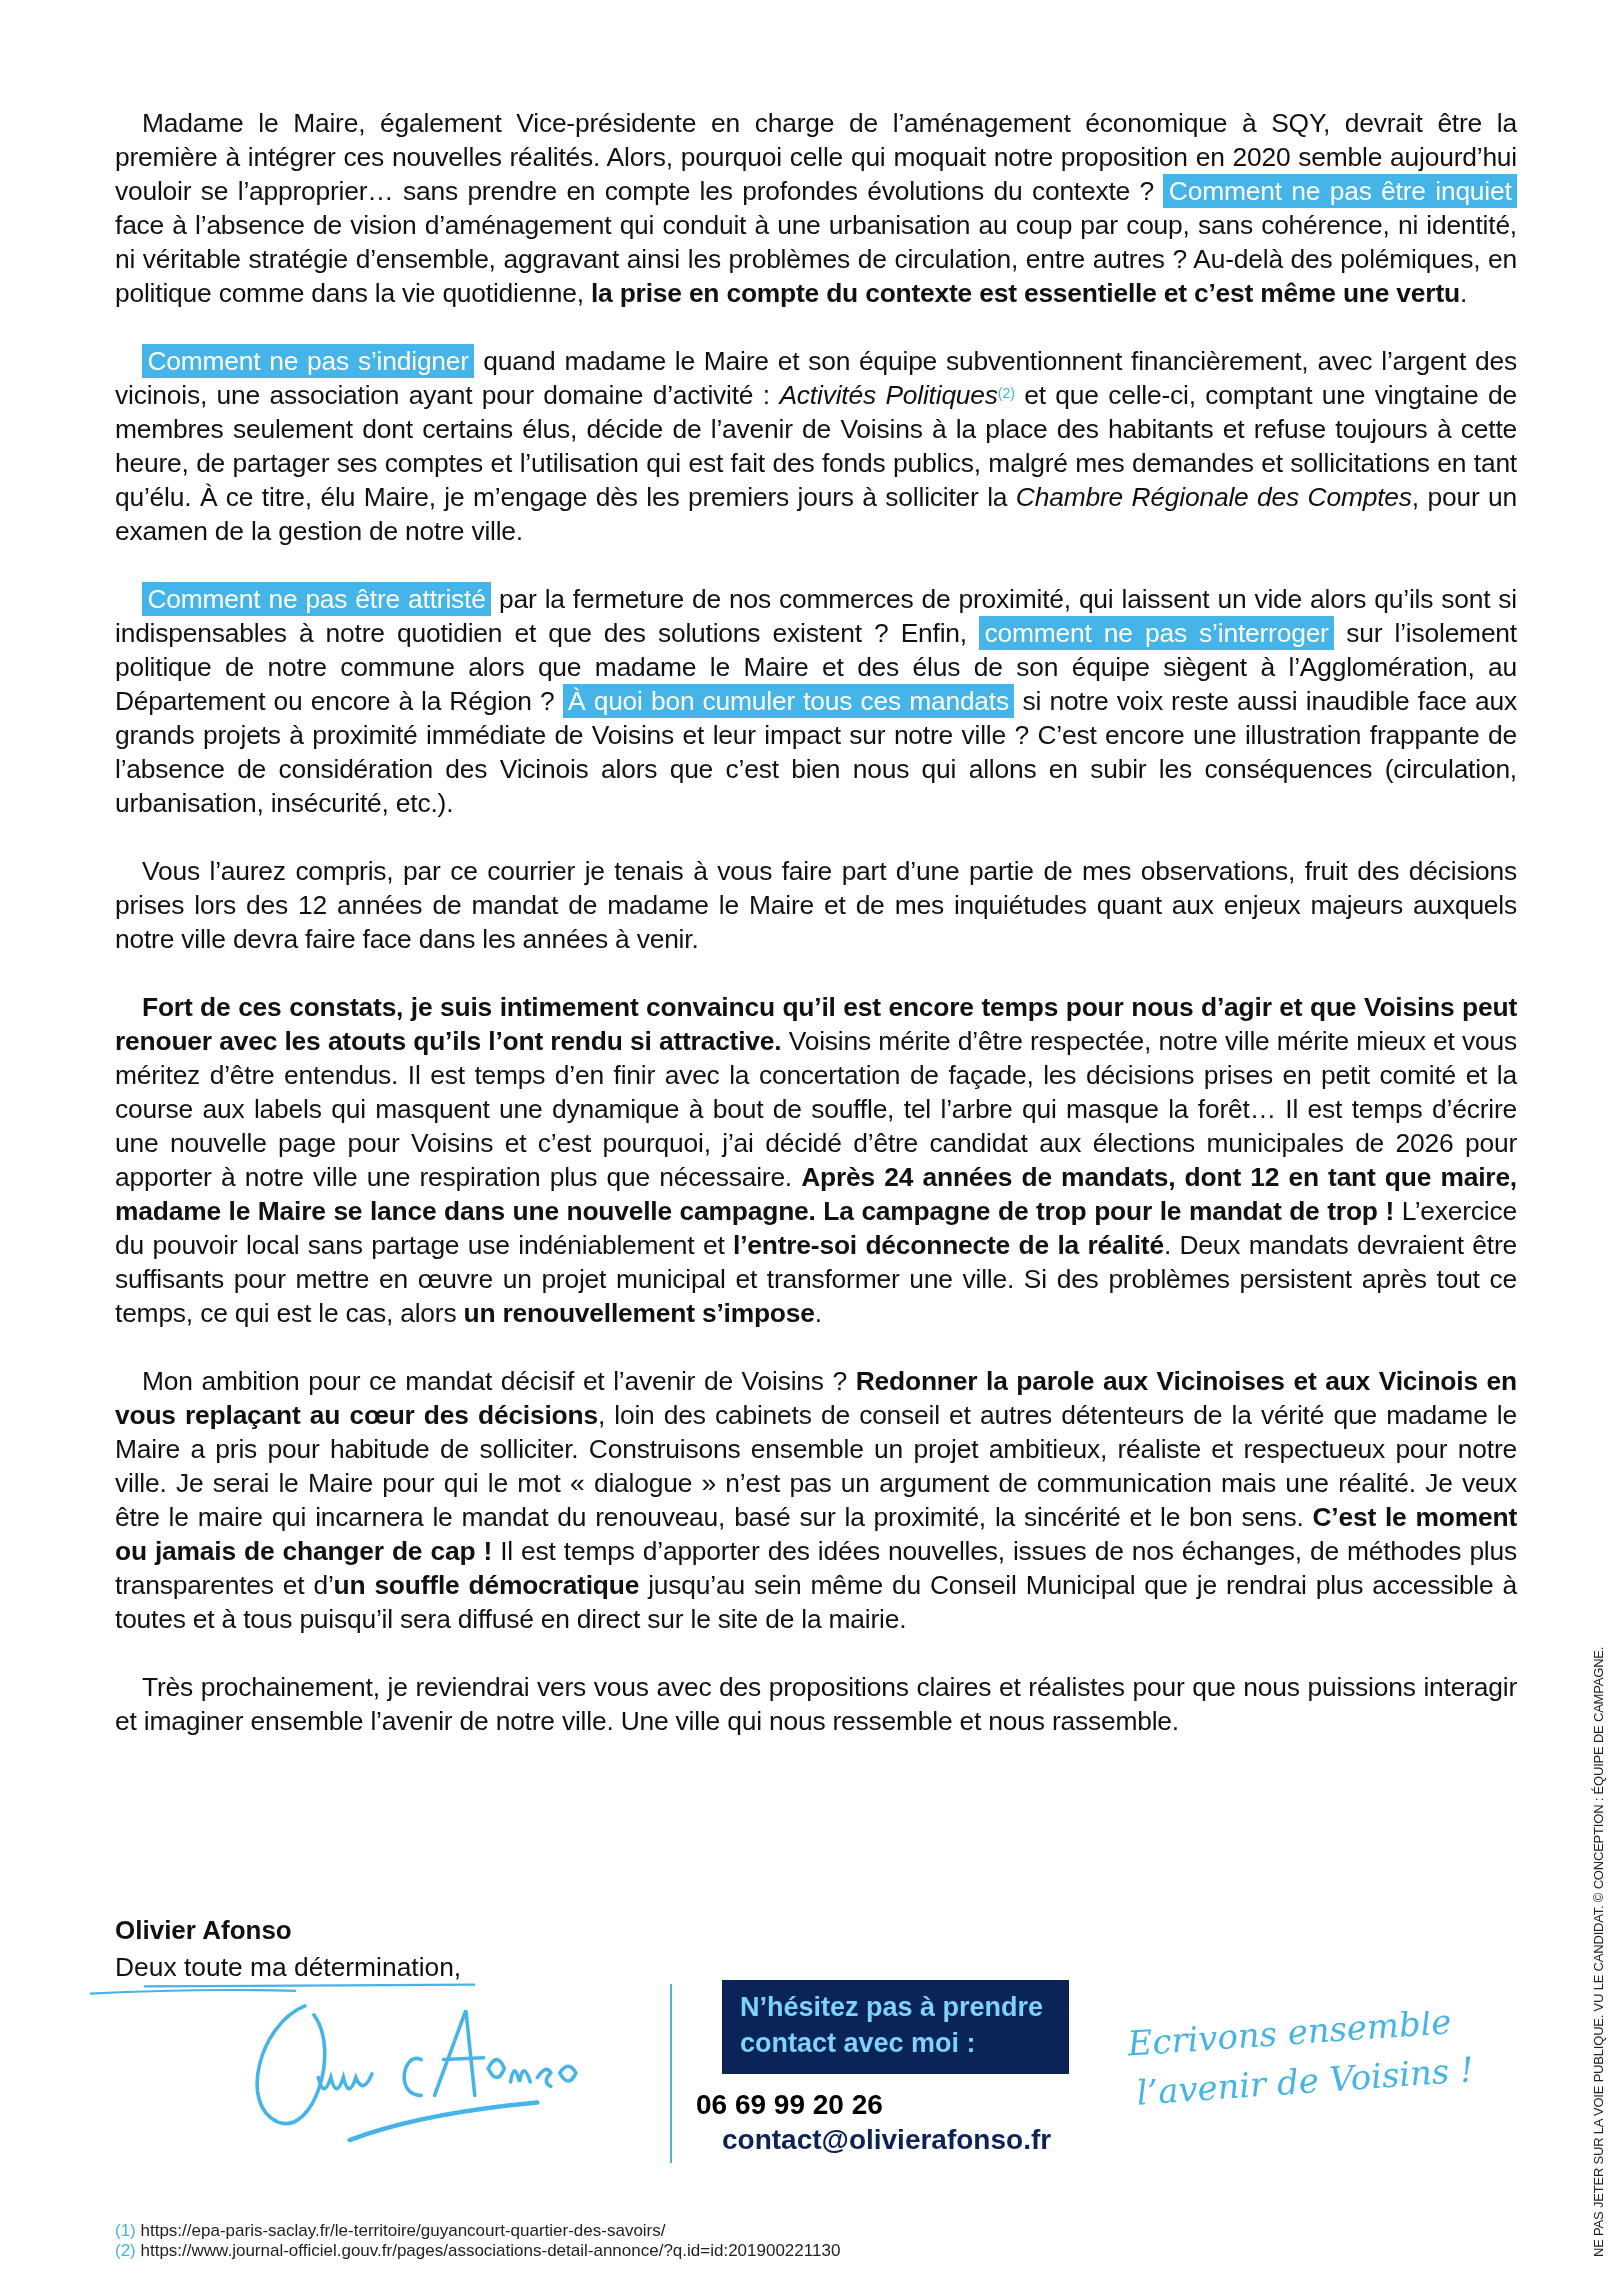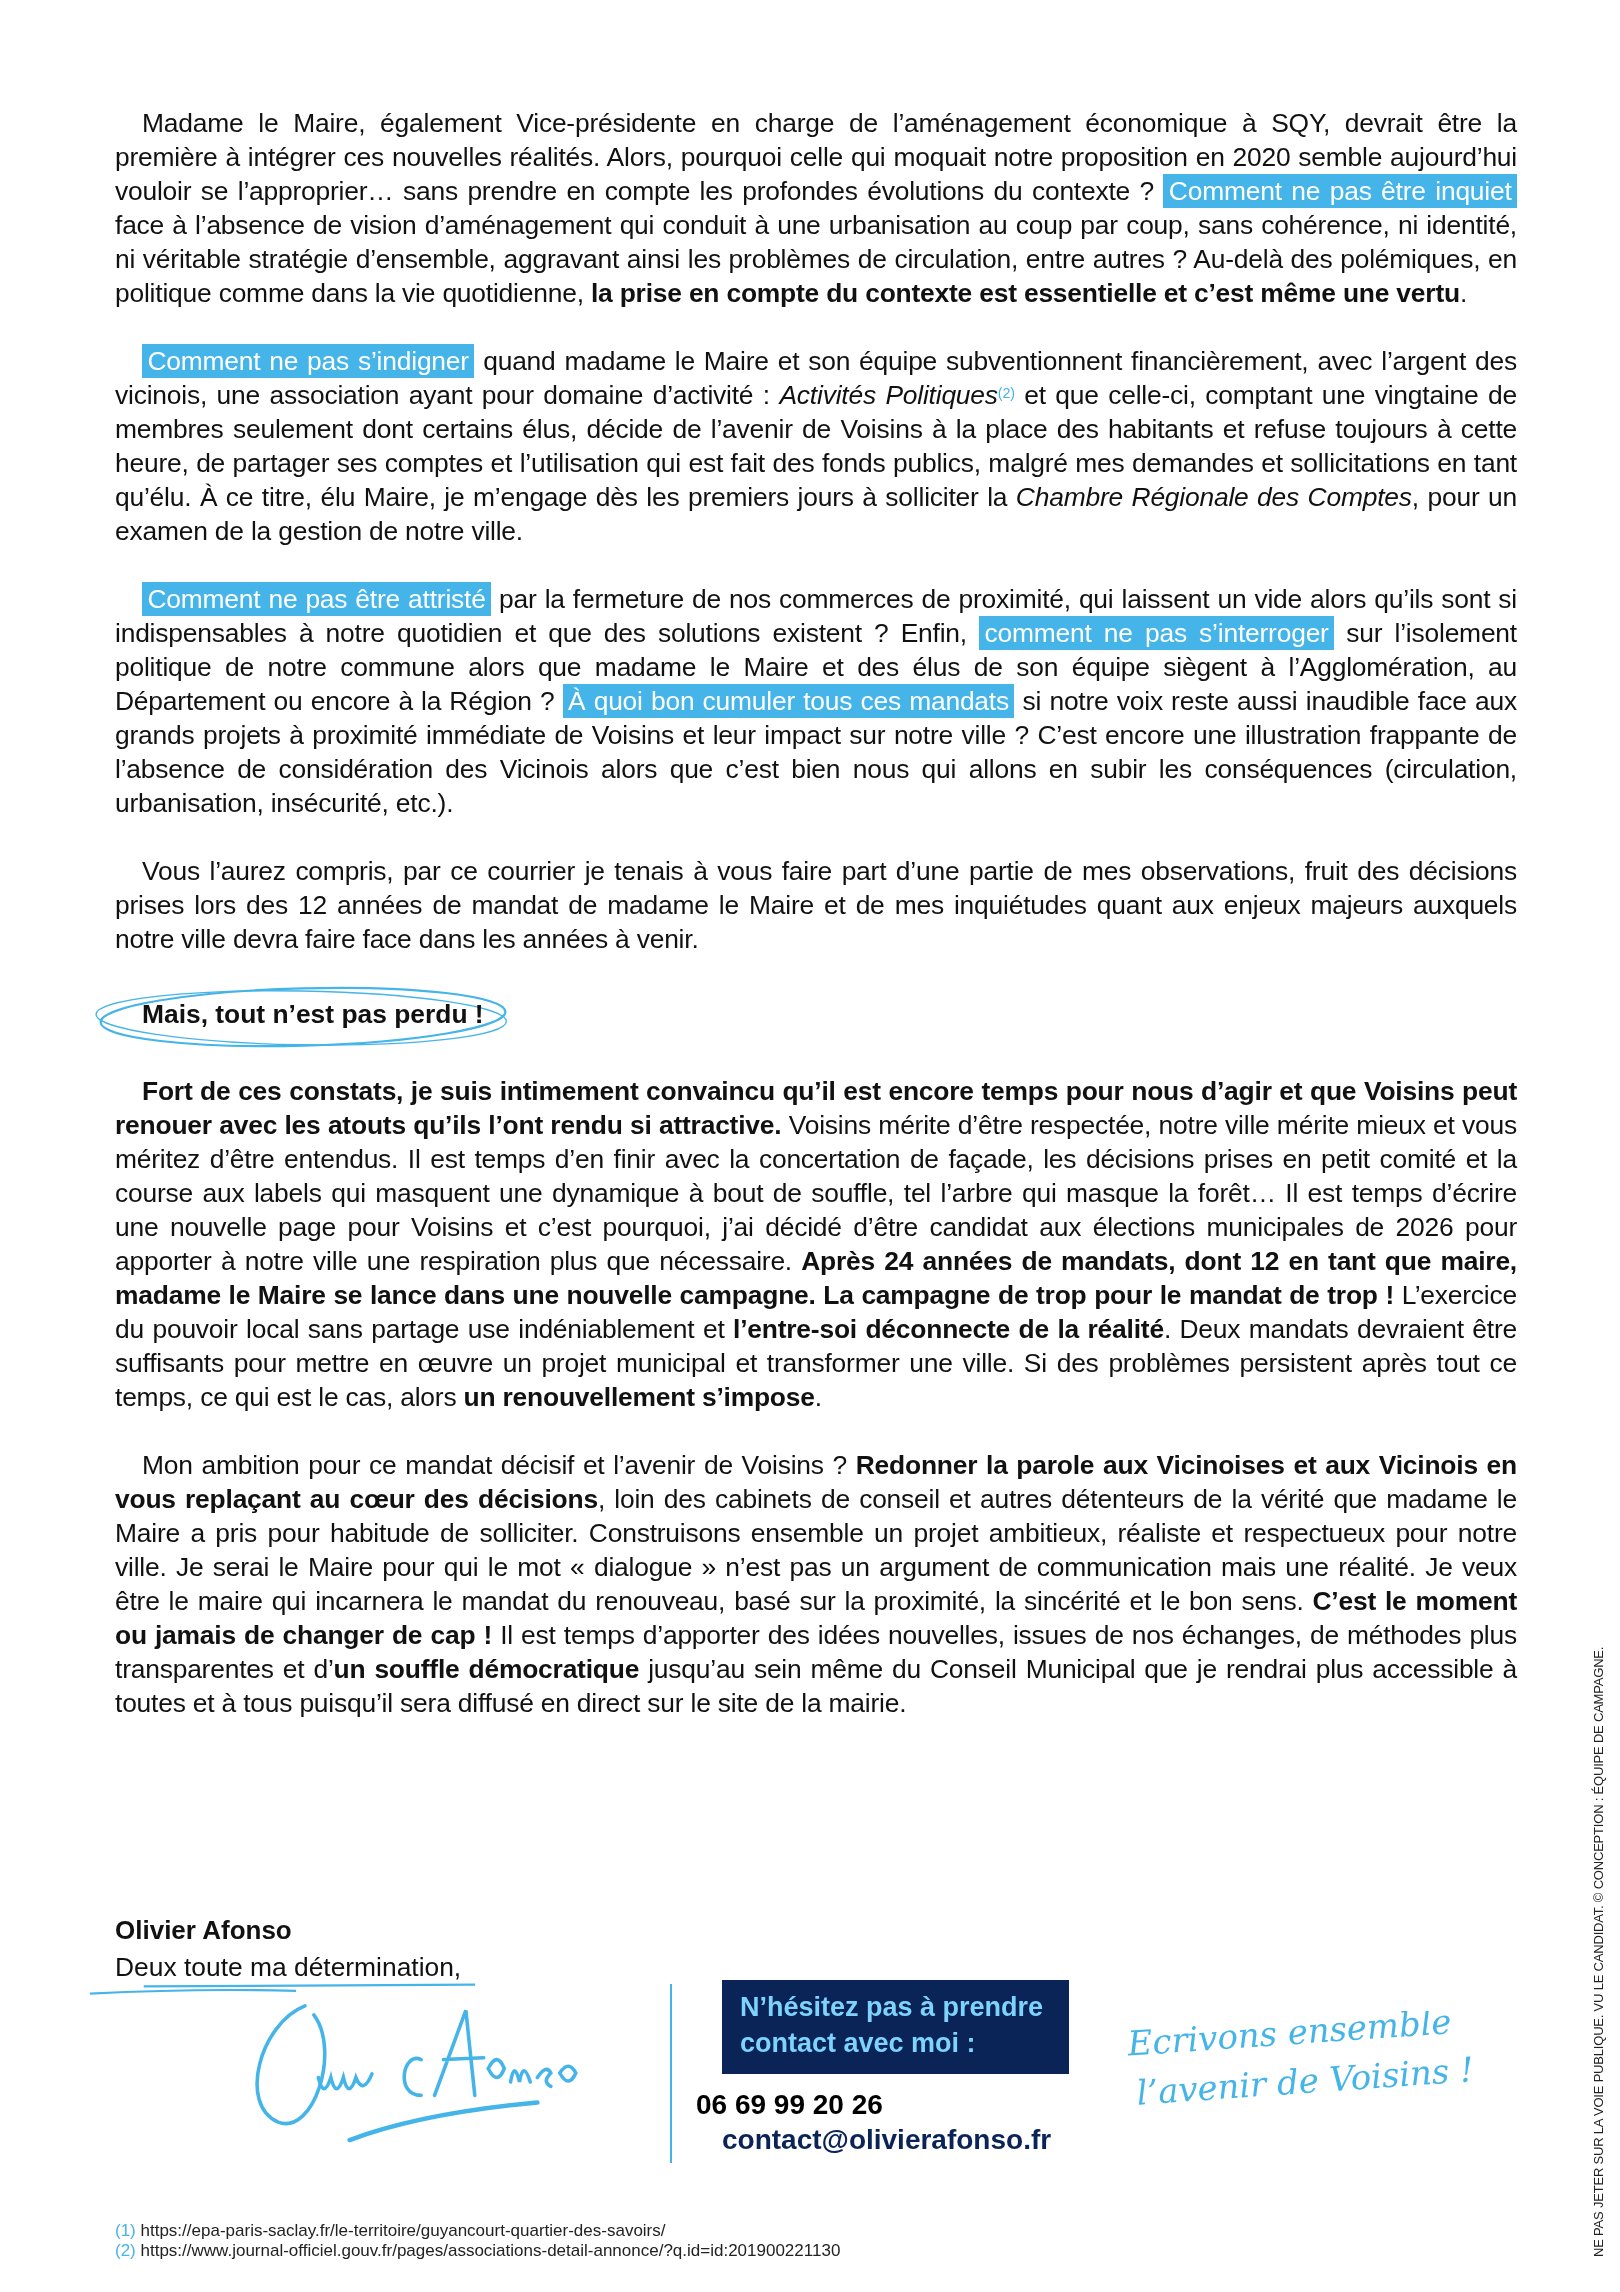--- a/index.html
+++ b/index.html
@@ -32,32 +32,26 @@
 <div class="page">
 
   <p class="para"><span>Madame le Maire, également Vice-présidente en charge de l’aménagement économique à SQY, devrait être la première à intégrer ces nouvelles réalités. Alors, pourquoi celle qui moquait notre proposition en 2020 semble aujourd’hui vouloir se l’approprier… sans prendre en compte les profondes évolutions du contexte ? </span><span class="hl">Comment ne pas être inquiet</span><span> face à l’absence de vision d’aménagement qui conduit à une urbanisation au coup par coup, sans cohérence, ni identité, ni véritable stratégie d’ensemble, aggravant ainsi les problèmes de circulation, entre autres ? Au-delà des polémiques, en politique comme dans la vie quotidienne, </span><b>la prise en compte du contexte est essentielle et c’est même une vertu</b><span>.</span></p>
 
   <p class="para"><span class="hl">Comment ne pas s’indigner</span><span> quand madame le Maire et son équipe subventionnent financièrement, avec l’argent des vicinois, une association ayant pour domaine d’activité : </span><i>Activités Politiques</i><sup class="ref">(2)</sup><span> et que celle-ci, comptant une vingtaine de membres seulement dont certains élus, décide de l’avenir de Voisins à la place des habitants et refuse toujours à cette heure, de partager ses comptes et l’utilisation qui est fait des fonds publics, malgré mes demandes et sollicitations en tant qu’élu. À ce titre, élu Maire, je m’engage dès les premiers jours à solliciter la </span><i>Chambre Régionale des Comptes</i><span>, pour un examen de la gestion de notre ville.</span></p>
 
   <p class="para"><span class="hl">Comment ne pas être attristé</span><span> par la fermeture de nos commerces de proximité, qui laissent un vide alors qu’ils sont si indispensables à notre quotidien et que des solutions existent ? Enfin, </span><span class="hl">comment ne pas s’interroger</span><span> sur l’isolement politique de notre commune alors que madame le Maire et des élus de son équipe siègent à l’Agglomération, au Département ou encore à la Région ? </span><span class="hl">À quoi bon cumuler tous ces mandats</span><span> si notre voix reste aussi inaudible face aux grands projets à proximité immédiate de Voisins et leur impact sur notre ville ? C’est encore une illustration frappante de l’absence de considération des Vicinois alors que c’est bien nous qui allons en subir les conséquences (circulation, urbanisation, insécurité, etc.).</span></p>
 
   <p class="para"><span>Vous l’aurez compris, par ce courrier je tenais à vous faire part d’une partie de mes observations, fruit des décisions prises lors des 12 années de mandat de madame le Maire et de mes inquiétudes quant aux enjeux majeurs auxquels notre ville devra faire face dans les années à venir.</span></p>
 
-  <div class="heading-wrap">
-    <svg class="ellipse" width="430" height="72" viewBox="0 0 480 80">
-      <ellipse cx="240" cy="40" rx="226" ry="32" fill="none" stroke="#45b4e8" stroke-width="2.5" transform="rotate(-1.5 240 40)"></ellipse>
-      <ellipse cx="238" cy="41" rx="229" ry="30" fill="none" stroke="#45b4e8" stroke-width="1.5" transform="rotate(1 238 41)"></ellipse>
-    </svg>
-    <span class="heading">Mais, tout n’est pas perdu !</span>
-  </div>
 
   <p class="para"><b>Fort de ces constats, je suis intimement convaincu qu’il est encore temps pour nous d’agir et que Voisins peut renouer avec les atouts qu’ils l’ont rendu si attractive.</b><span> Voisins mérite d’être respectée, notre ville mérite mieux et vous méritez d’être entendus. Il est temps d’en finir avec la concertation de façade, les décisions prises en petit comité et la course aux labels qui masquent une dynamique à bout de souffle, tel l’arbre qui masque la forêt… Il est temps d’écrire une nouvelle page pour Voisins et c’est pourquoi, j’ai décidé d’être candidat aux élections municipales de 2026 pour apporter à notre ville une respiration plus que nécessaire. </span><b>Après 24 années de mandats, dont 12 en tant que maire, madame le Maire se lance dans une nouvelle campagne. La campagne de trop pour le mandat de trop !</b><span> L’exercice du pouvoir local sans partage use indéniablement et </span><b>l’entre-soi déconnecte de la réalité</b><span>. Deux mandats devraient être suffisants pour mettre en œuvre un projet municipal et transformer une ville. Si des problèmes persistent après tout ce temps, ce qui est le cas, alors </span><b>un renouvellement s’impose</b><span>.</span></p>
 
   <p class="para"><span>Mon ambition pour ce mandat décisif et l’avenir de Voisins ? </span><b>Redonner la parole aux Vicinoises et aux Vicinois en vous replaçant au cœur des décisions</b><span>, loin des cabinets de conseil et autres détenteurs de la vérité que madame le Maire a pris pour habitude de solliciter. Construisons ensemble un projet ambitieux, réaliste et respectueux pour notre ville. Je serai le Maire pour qui le mot « dialogue » n’est pas un argument de communication mais une réalité. Je veux être le maire qui incarnera le mandat du renouveau, basé sur la proximité, la sincérité et le bon sens. </span><b>C’est le moment ou jamais de changer de cap !</b><span> Il est temps d’apporter des idées nouvelles, issues de nos échanges, de méthodes plus transparentes et d’</span><b>un souffle démocratique</b><span> jusqu’au sein même du Conseil Municipal que je rendrai plus accessible à toutes et à tous puisqu’il sera diffusé en direct sur le site de la mairie.</span></p>
 
+  <p class="para"><span>Très prochainement, je reviendrai vers vous avec des propositions claires et réalistes pour que nous puissions interagir et imaginer ensemble l’avenir de notre ville. Une ville qui nous ressemble et nous rassemble.</span></p>
 </div>
 
 <div class="signoff">Deux toute ma détermination,</div>
 <svg class="signoff-line" width="412" height="18" viewBox="0 0 460 20">
   <path d="M60 6 L430 4" stroke="#45b4e8" stroke-width="2.5" fill="none"></path>
   <path d="M0 14 Q120 8 230 11" stroke="#45b4e8" stroke-width="2.5" fill="none"></path>
 </svg>
 
 <div class="name">Olivier Afonso</div>
 

